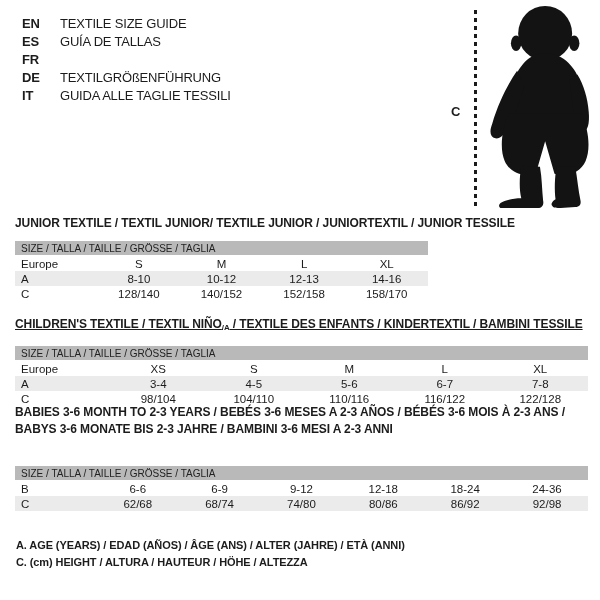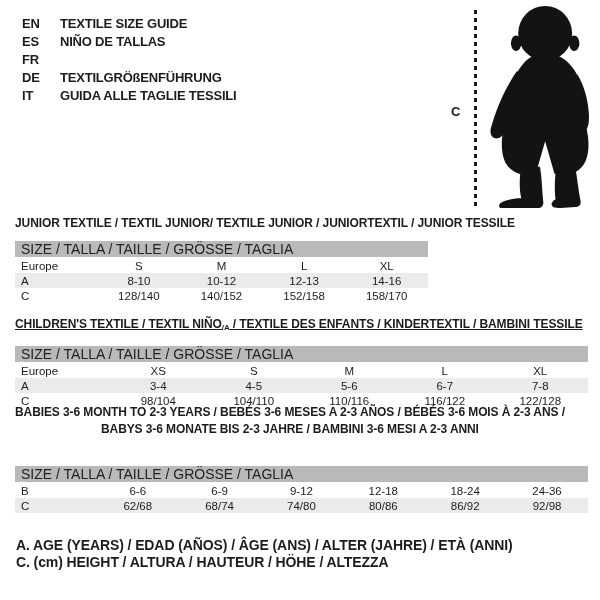--- a/index.html
+++ b/index.html
@@ -13,76 +13,76 @@
   :root {
     --header-bg: #b9b9b9;
     --shade-bg: #ebebeb;
     --ink: #1c1c1c;
   }
 
   
   .lang-block { position: absolute; left: 22px; top: 14px; }
   .lang-row { display: flex; height: 18px; align-items: center; }
   .lang-code { width: 38px; font-weight: bold; font-size: 13px; letter-spacing: -0.2px; }
-  .lang-title { font-weight: bold; font-size: 13px; letter-spacing: -0.2px; white-space: nowrap; }
+  .lang-title { font-weight: normal; font-size: 13px; letter-spacing: -0.2px; white-space: nowrap; }
 
   
   .figure-area { position: absolute; left: 440px; top: 0; width: 160px; height: 215px; }
   .dashed-line {
     position: absolute; left: 34px; top: 10px; width: 3px; height: 197px;
     background: repeating-linear-gradient(180deg, #1a1a1a 0 4px, transparent 4px 8px);
   }
   .height-label { position: absolute; left: 11px; top: 104px; font-weight: bold; font-size: 13px; }
   .baby-svg { position: absolute; left: 46px; top: 4px; }
 
   
   .section-title {
     position: absolute; left: 15px; font-weight: bold; font-size: 12px;
-    letter-spacing: -0.1px; white-space: nowrap; line-height: 17px; text-align: center;
+    letter-spacing: -0.1px; white-space: nowrap; line-height: 17px;
   }
   .subscript { font-size: 8px; vertical-align: -2px; font-weight: bold; }
 
   
   .sizes-table {
     position: absolute; left: 15px; border-collapse: collapse; table-layout: fixed;
     font-size: 11.5px; color: var(--ink);
   }
   .sizes-table td { padding: 0; text-align: center; vertical-align: middle; white-space: nowrap; }
   .sizes-table .size-header-row td {
     background: var(--header-bg); height: 13px; text-align: left; padding-left: 6px;
-    border-bottom: 2px solid #ffffff; font-size: 14px; color: #222;
+    border-bottom: 2px solid #ffffff; font-size: 10px; color: #222;
   }
   .sizes-table tr { height: 15px; }
   .sizes-table tr.shaded td { background: var(--shade-bg); }
   .sizes-table td.label-cell { text-align: left; padding-left: 6px; }
   .t-junior { top: 241px; width: 413px; }
   .t-children { top: 346px; width: 573px; }
   .t-babies { top: 466px; width: 573px; }
   .t-junior td:first-child { width: 15%; }
   .t-children td:first-child { width: 11%; }
   .t-babies td:first-child { width: 10.5%; }
   #junior-title { top: 215px; }
   #children-title { top: 316px; text-decoration: underline; }
   #babies-title { top: 404px; }
 
   
   .footnotes { position: absolute; left: 16px; top: 537px; }
-  .footnote { font-weight: bold; font-size: 14px; letter-spacing: -0.1px; line-height: 17px; white-space: nowrap; }
+  .footnote { font-weight: bold; font-size: 11px; letter-spacing: -0.1px; line-height: 17px; white-space: nowrap; }
 </style>
 </head>
 <body>
 
 <div class="lang-block">
   <div class="lang-row">
     <span class="lang-code">EN</span>
     <span class="lang-title">TEXTILE SIZE GUIDE</span>
   </div>
   <div class="lang-row">
     <span class="lang-code">ES</span>
-    <span class="lang-title">NIÑO DE TALLAS</span>
+    <span class="lang-title">GUÍA DE TALLAS</span>
   </div>
   <div class="lang-row">
     <span class="lang-code">FR</span>
   </div>
   <div class="lang-row">
     <span class="lang-code">DE</span>
     <span class="lang-title">TEXTILGRÖßENFÜHRUNG</span>
   </div>
   <div class="lang-row">
     <span class="lang-code">IT</span>

